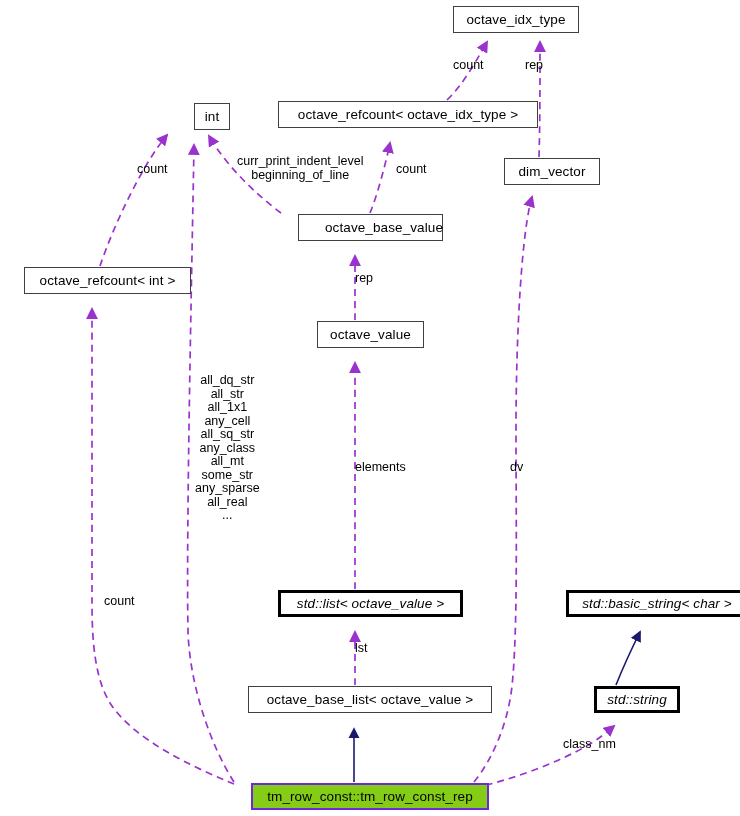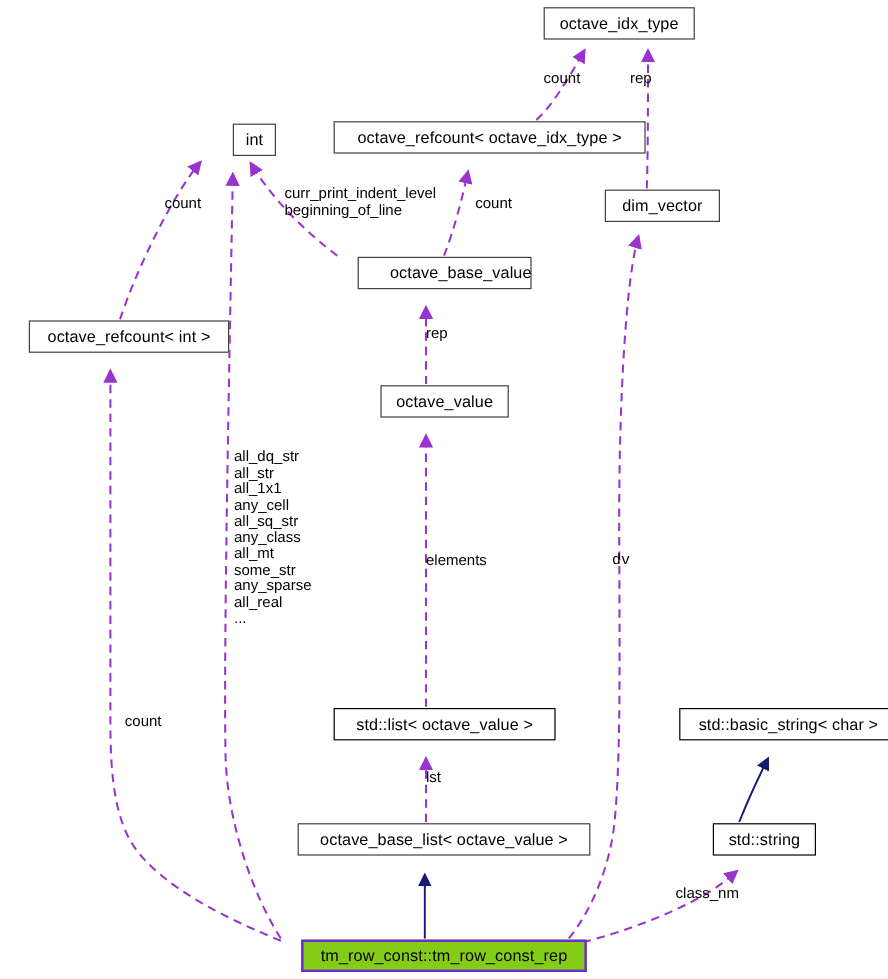--- a/index.html
+++ b/index.html
@@ -34,40 +34,41 @@
     font-size: 13.5px;
     color: #000000;
     background: #ffffff;
     border: 1px solid #404040;
     white-space: nowrap;
     line-height: 1;
     letter-spacing: 0.1px;
     margin-left: 16px;
   }
   .node.lib {
-    border: 1px solid #000000;
+    border: 3px solid #000000;
+    font-style: italic;
   }
   .node.focus {
     background: #84cc16;
     border: 2px solid #6d28d9;
   }
   .edge-label {
     position: absolute;
     font-size: 12.5px;
     color: #000000;
     white-space: nowrap;
     line-height: 1.08;
     text-align: center;
     background: transparent;
   }
   .edge-label.left {
     text-align: left;
   }
   .edge-label.stack {
-    text-align: left;
+    text-align: center;
   }
 </style>
 </head>
 <body>
 
 <div id="diagram">
 
   <svg id="edges" viewBox="0 0 740 816" width="740" height="816" xmlns="http://www.w3.org/2000/svg">
     <defs>
       <marker id="arrow-usage" viewBox="0 0 12 12" refX="10" refY="6" markerWidth="7" markerHeight="7" orient="auto-start-reverse">
@@ -162,21 +163,21 @@
         <div>any_class</div>
         <div>all_mt</div>
         <div>some_str</div>
         <div>any_sparse</div>
         <div>all_real</div>
         <div>...</div>
       </div>
       <div class="edge-label left" style="left: 355px; top: 461px;">
         <div>elements</div>
       </div>
-      <div class="edge-label left" style="left: 510px; top: 461px; font-family: Liberation Mono, monospace;">
+      <div class="edge-label left" style="left: 510px; top: 461px;">
         <div>dv</div>
       </div>
       <div class="edge-label left" style="left: 104px; top: 595px;">
         <div>count</div>
       </div>
       <div class="edge-label left" style="left: 355px; top: 642px;">
         <div>lst</div>
       </div>
       <div class="edge-label left" style="left: 563px; top: 738px;">
         <div>class_nm</div>

